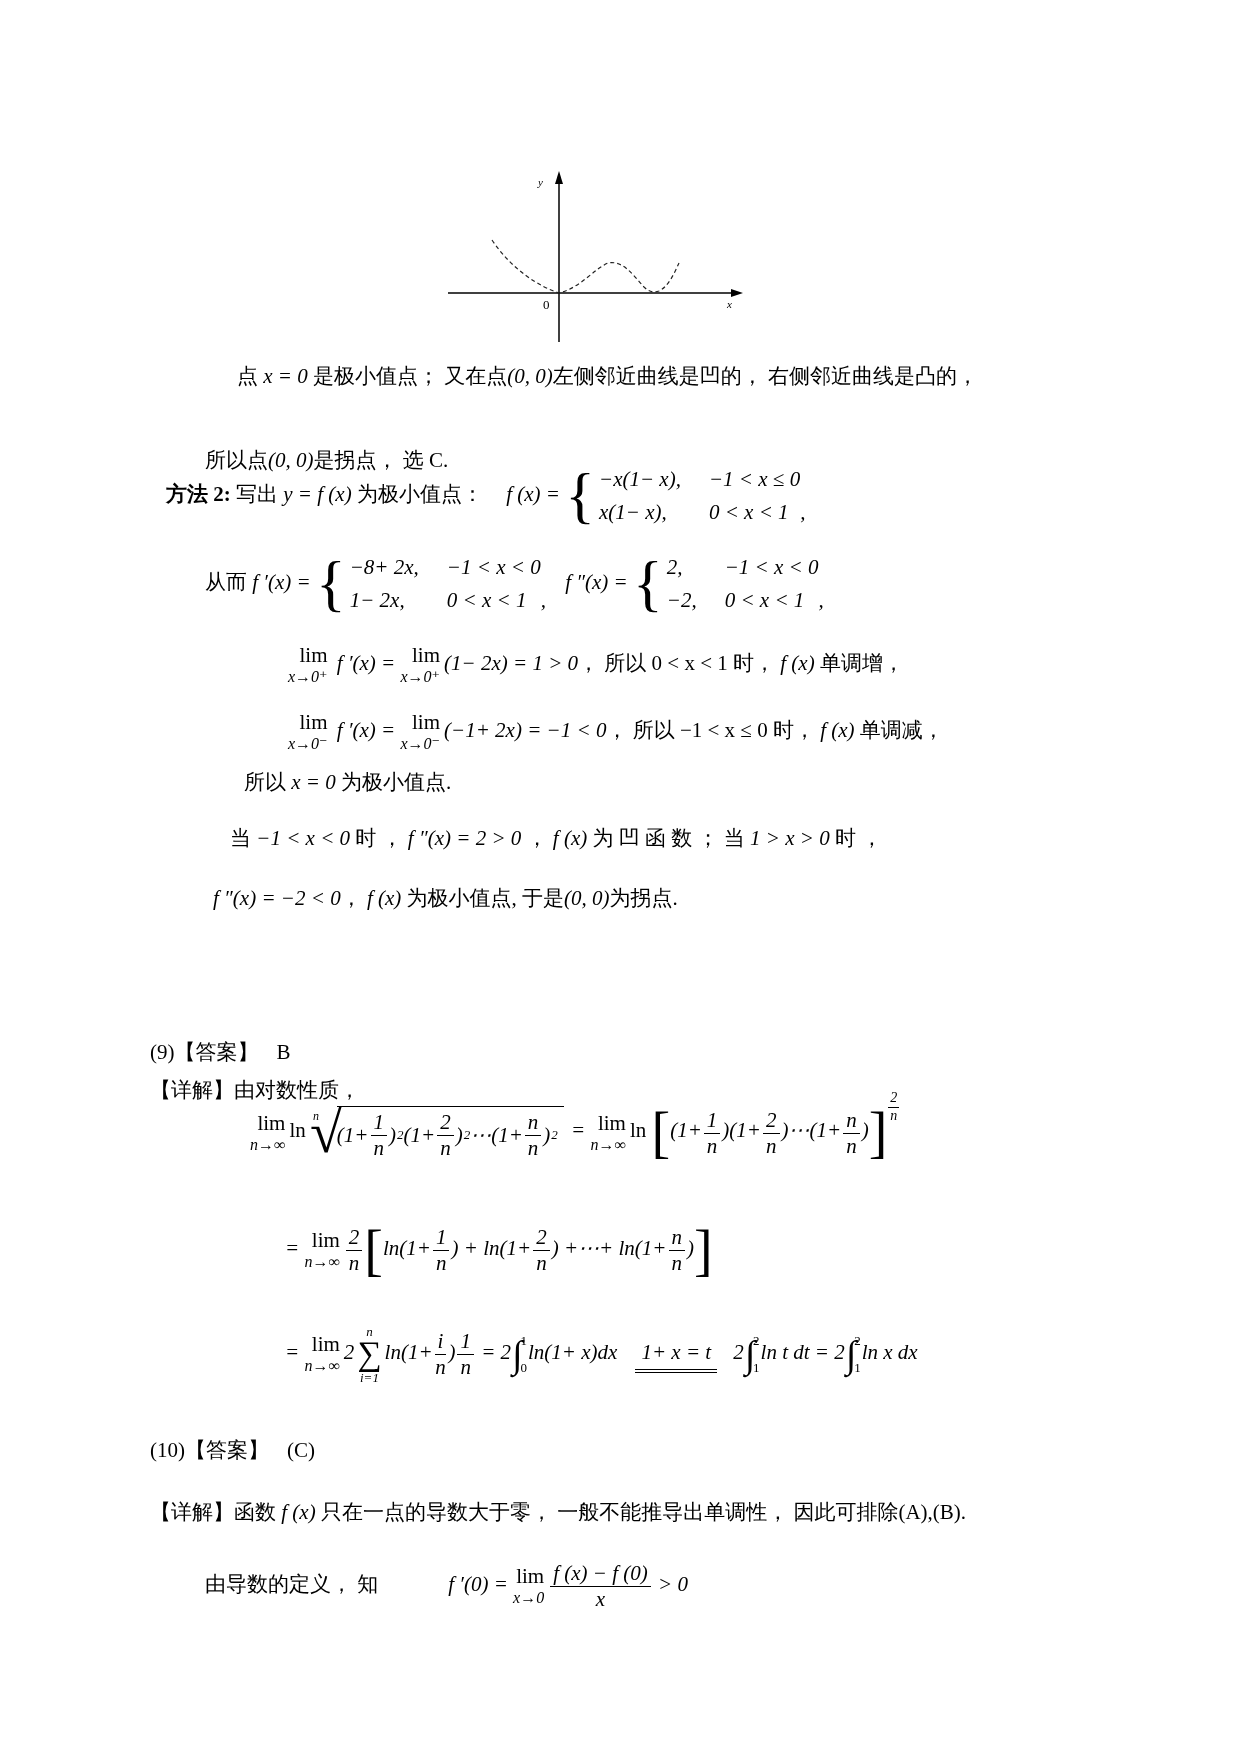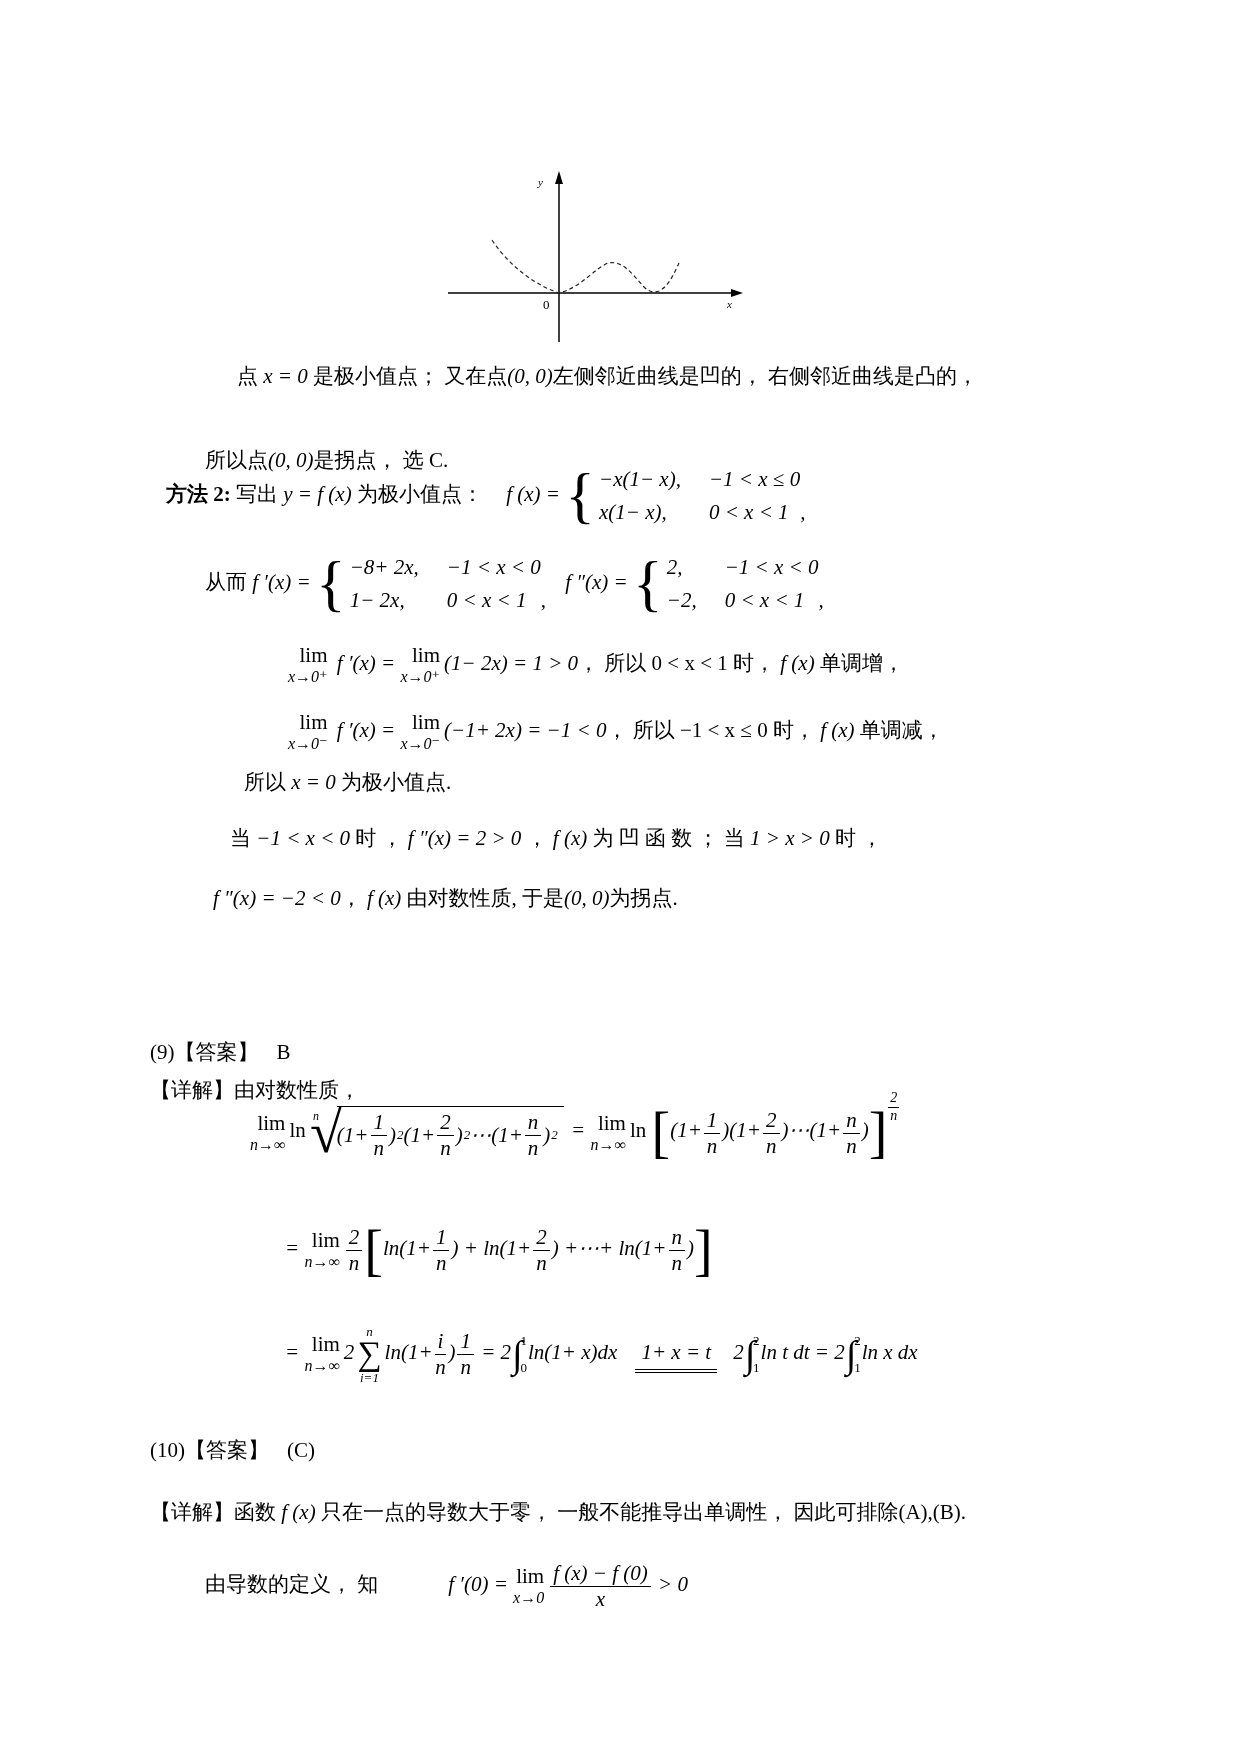--- a/index.html
+++ b/index.html
@@ -112,21 +112,21 @@
       <span class="lsub">x→0⁻</span>
     </span><span class="mt"> f ′(x) = </span><span class="limop">
       <span class="lop">lim</span>
       <span class="lsub">x→0⁻</span>
     </span><span class="mt">(−1+ 2x) = −1 &lt; 0</span><span class="cn">， 所以 −1 &lt; x ≤ 0 时， </span><span class="mt">f (x)</span><span class="cn"> 单调减，</span></div>
 
 <div class="line" style="left:205px;top:768px;margin-left:39px;"><span class="cn">所以 </span><span class="mt">x = 0 </span><span class="cn">为极小值点.</span></div>
 
 <div class="line" style="left:230px;top:824px;"><span class="cn">当 </span><span class="mt">−1 &lt; x &lt; 0</span><span class="cn"> 时 ，  </span><span class="mt">f ″(x) = 2 &gt; 0</span><span class="cn"> ，  </span><span class="mt">f (x)</span><span class="cn"> 为 凹 函 数 ；   当 </span><span class="mt">1 &gt; x &gt; 0</span><span class="cn"> 时 ，</span></div>
 
-<div class="line" style="left:213px;top:884px;"><span class="mt">f ″(x) = −2 &lt; 0</span><span class="cn">， </span><span class="mt">f (x)</span><span class="cn"> 由对数性质, 于是</span><span class="mt">(0, 0)</span><span class="cn">为拐点.</span></div>
+<div class="line" style="left:213px;top:884px;"><span class="mt">f ″(x) = −2 &lt; 0</span><span class="cn">， </span><span class="mt">f (x)</span><span class="cn"> 为极小值点, 于是</span><span class="mt">(0, 0)</span><span class="cn">为拐点.</span></div>
 
 <div class="line" style="left:150px;top:1038px;"><span class="cn">(9)</span><span class="cn">【答案】</span><span class="cn gapB">B</span></div>
 <div class="line" style="left:150px;top:1076px;"><span class="cn">【详解】由对数性质，</span></div>
 
 <div class="line" style="left:250px;top:1106px;"><span class="limop">
       <span class="lop">lim</span>
       <span class="lsub">n→∞</span>
     </span><span class="cn">ln </span><span class="nroot">
       <span class="ridx">n</span>
       <span class="rsign">√</span>

